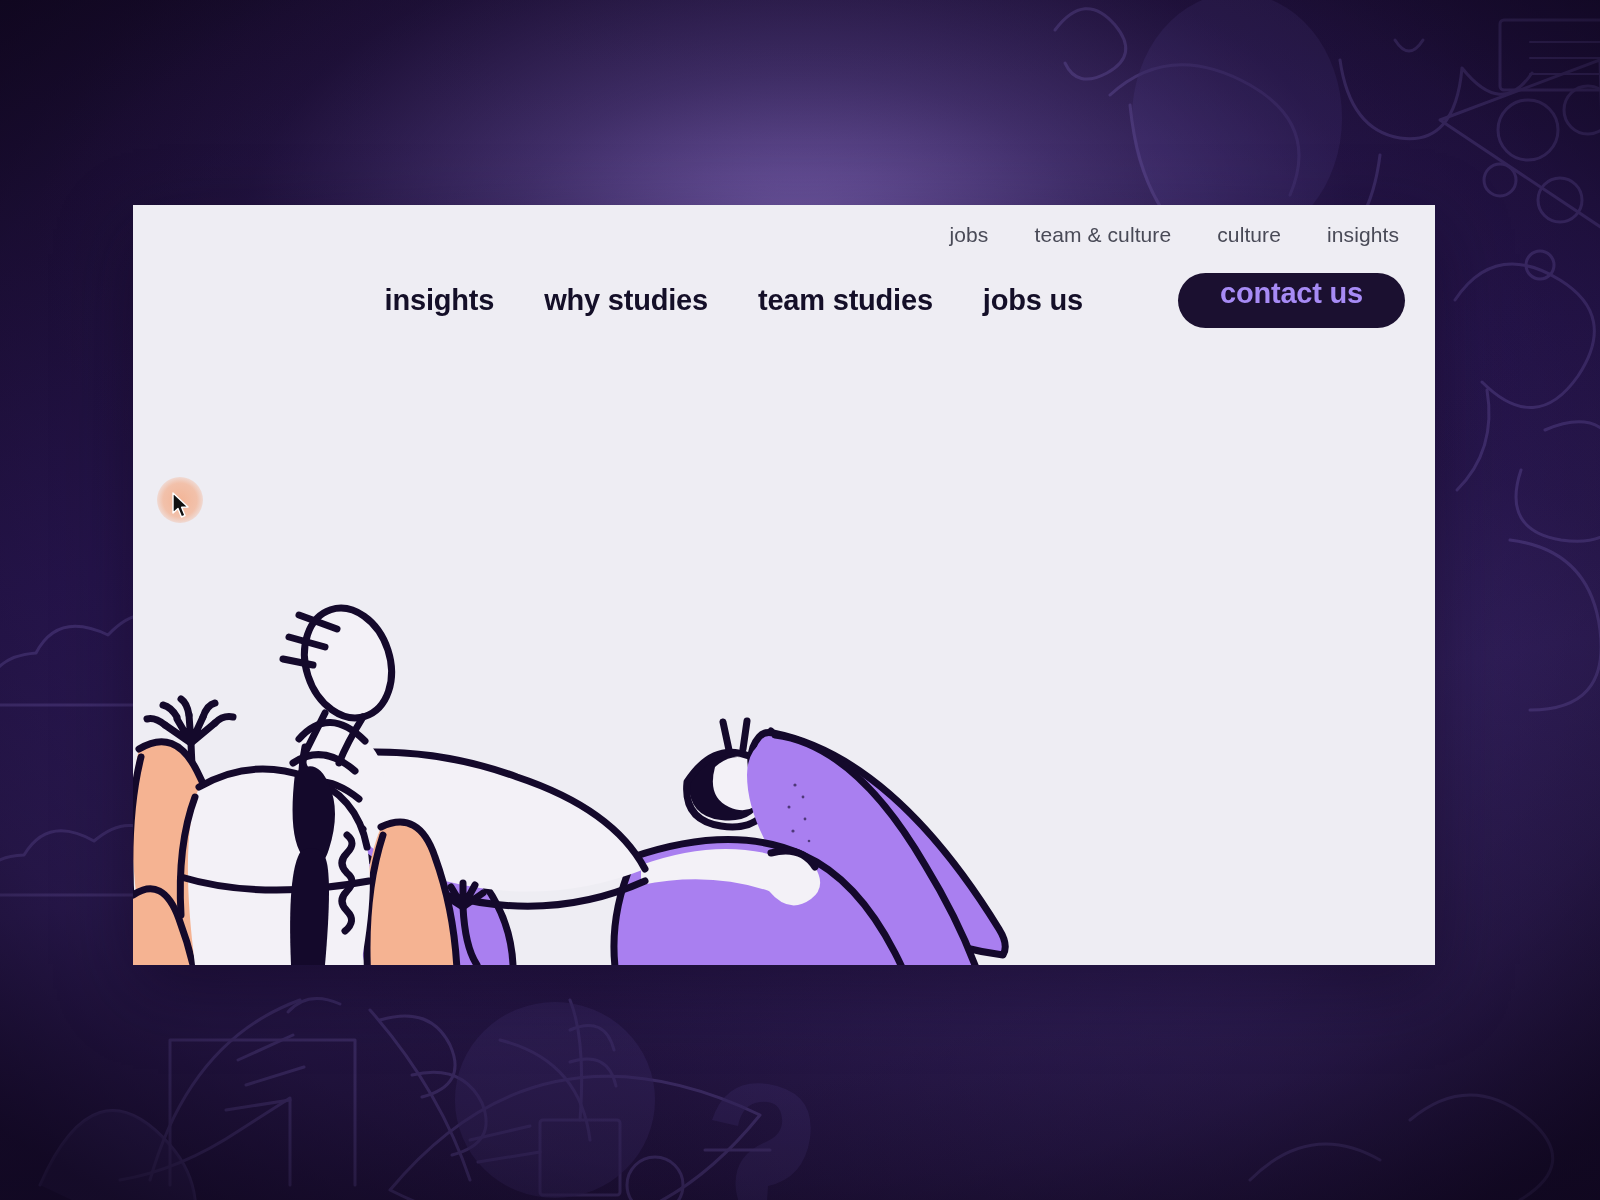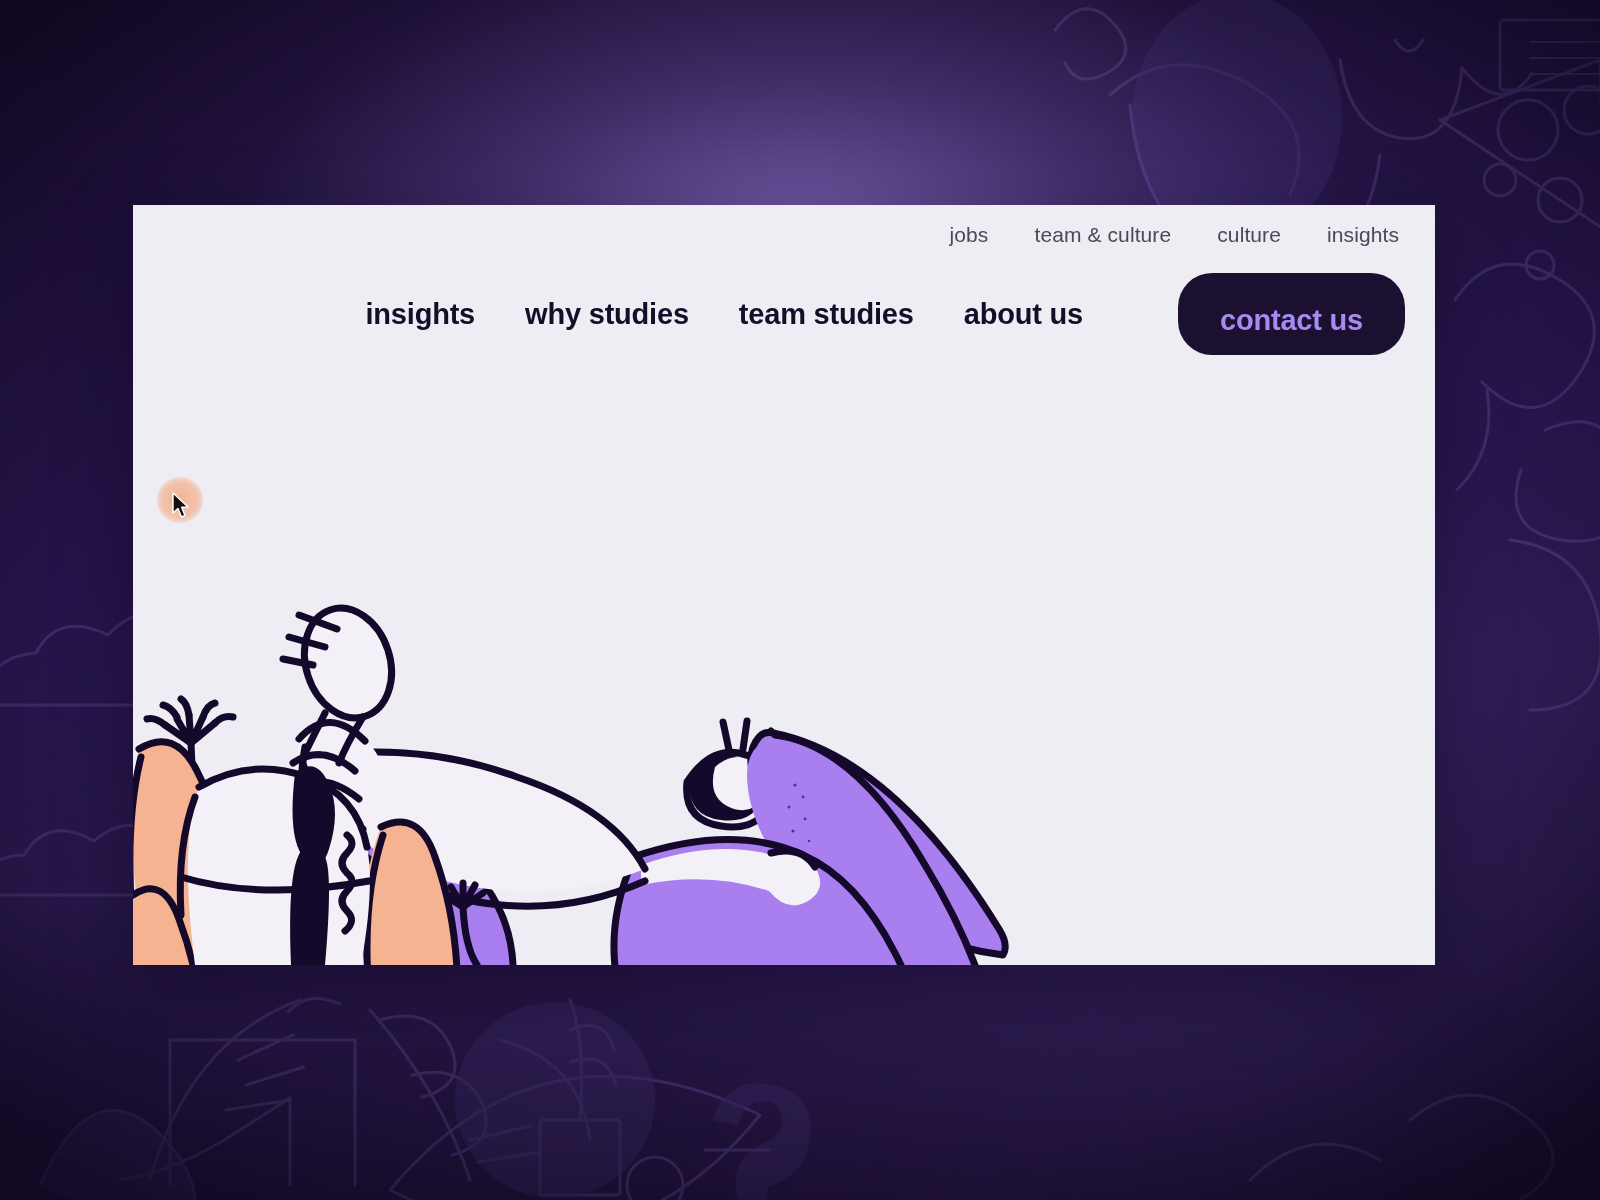--- a/index.html
+++ b/index.html
@@ -83,21 +83,21 @@
     font-family:"Liberation Sans", sans-serif;
   }
   #contact-us-button{
     margin-left:45px;
     background:#1b1030;
     color:#a78bf5;
     font-size:29px;
     font-weight:bold;
     border:none;
     border-radius:34px;
-    padding:31px 42px 18px;
+    padding:4px 42px 18px;
     cursor:pointer;
     white-space:nowrap;
     letter-spacing:-0.2px;
     font-family:"Liberation Sans", sans-serif;
   }
 
   
   #hero-illustration{
     position:absolute;
     left:0; right:0; bottom:0; top:330px;
@@ -233,21 +233,21 @@
       <a class="secondary-nav-item">jobs</a>
       <a class="secondary-nav-item">team &amp; culture</a>
       <a class="secondary-nav-item">culture</a>
       <a class="secondary-nav-item">insights</a>
     </nav>
 
     <nav id="primary-nav">
       <a class="primary-nav-item">insights</a>
       <a class="primary-nav-item">why studies</a>
       <a class="primary-nav-item">team studies</a>
-      <a class="primary-nav-item">about us</a>
+      <a class="primary-nav-item">jobs us</a>
       <button id="contact-us-button">contact us</button>
     </nav>
 
     <div id="hero-illustration">
       <svg viewBox="0 0 1302 430" preserveAspectRatio="xMidYMax meet" aria-hidden="true">
 
         <g>
           <path class="ink-solid" d="M556 245 q 22 -32 52 -22 q 30 10 22 38 q -8 28 -42 24 q -34 -4 -32 -40 Z"></path>
           <path class="paper" d="M582 232 q 20 -18 40 -4 q 20 14 8 34 q -12 20 -34 10 q -22 -10 -14 -40 Z"></path>
           <path class="ink" d="M554 247 q 26 -40 62 -26 q 36 14 24 44 q -14 32 -52 26 q -38 -6 -34 -44 Z" stroke-width="6"></path>

